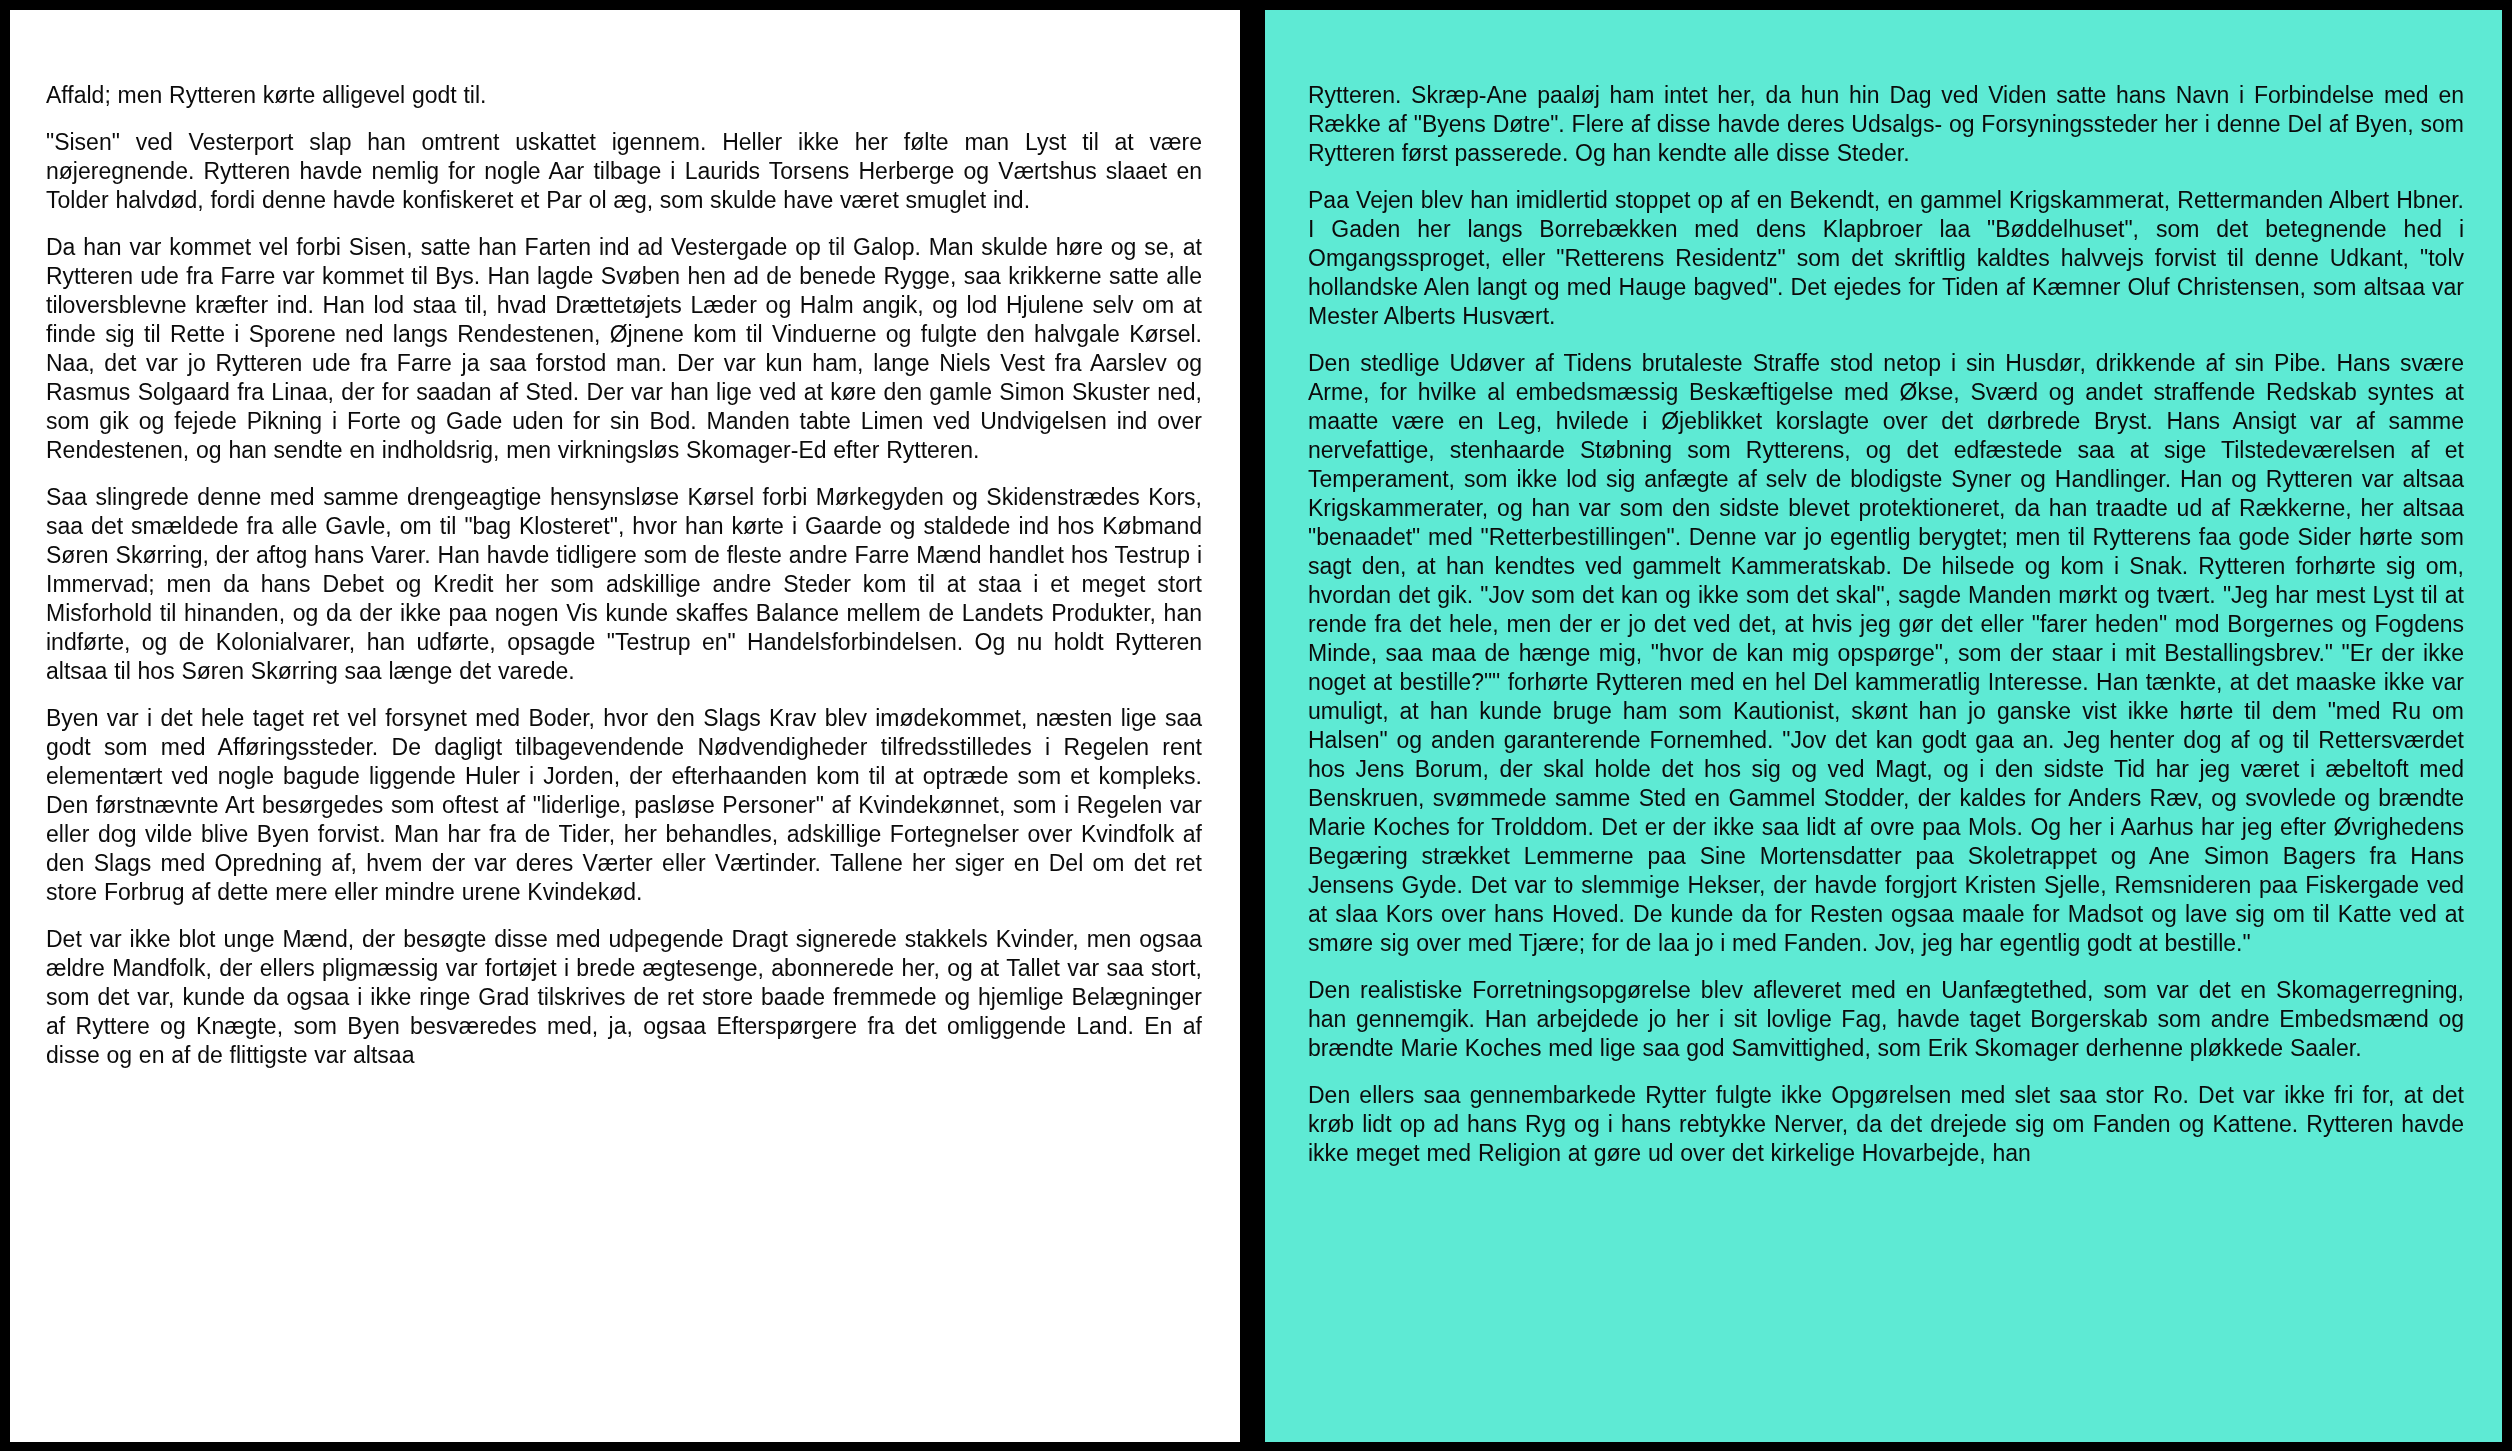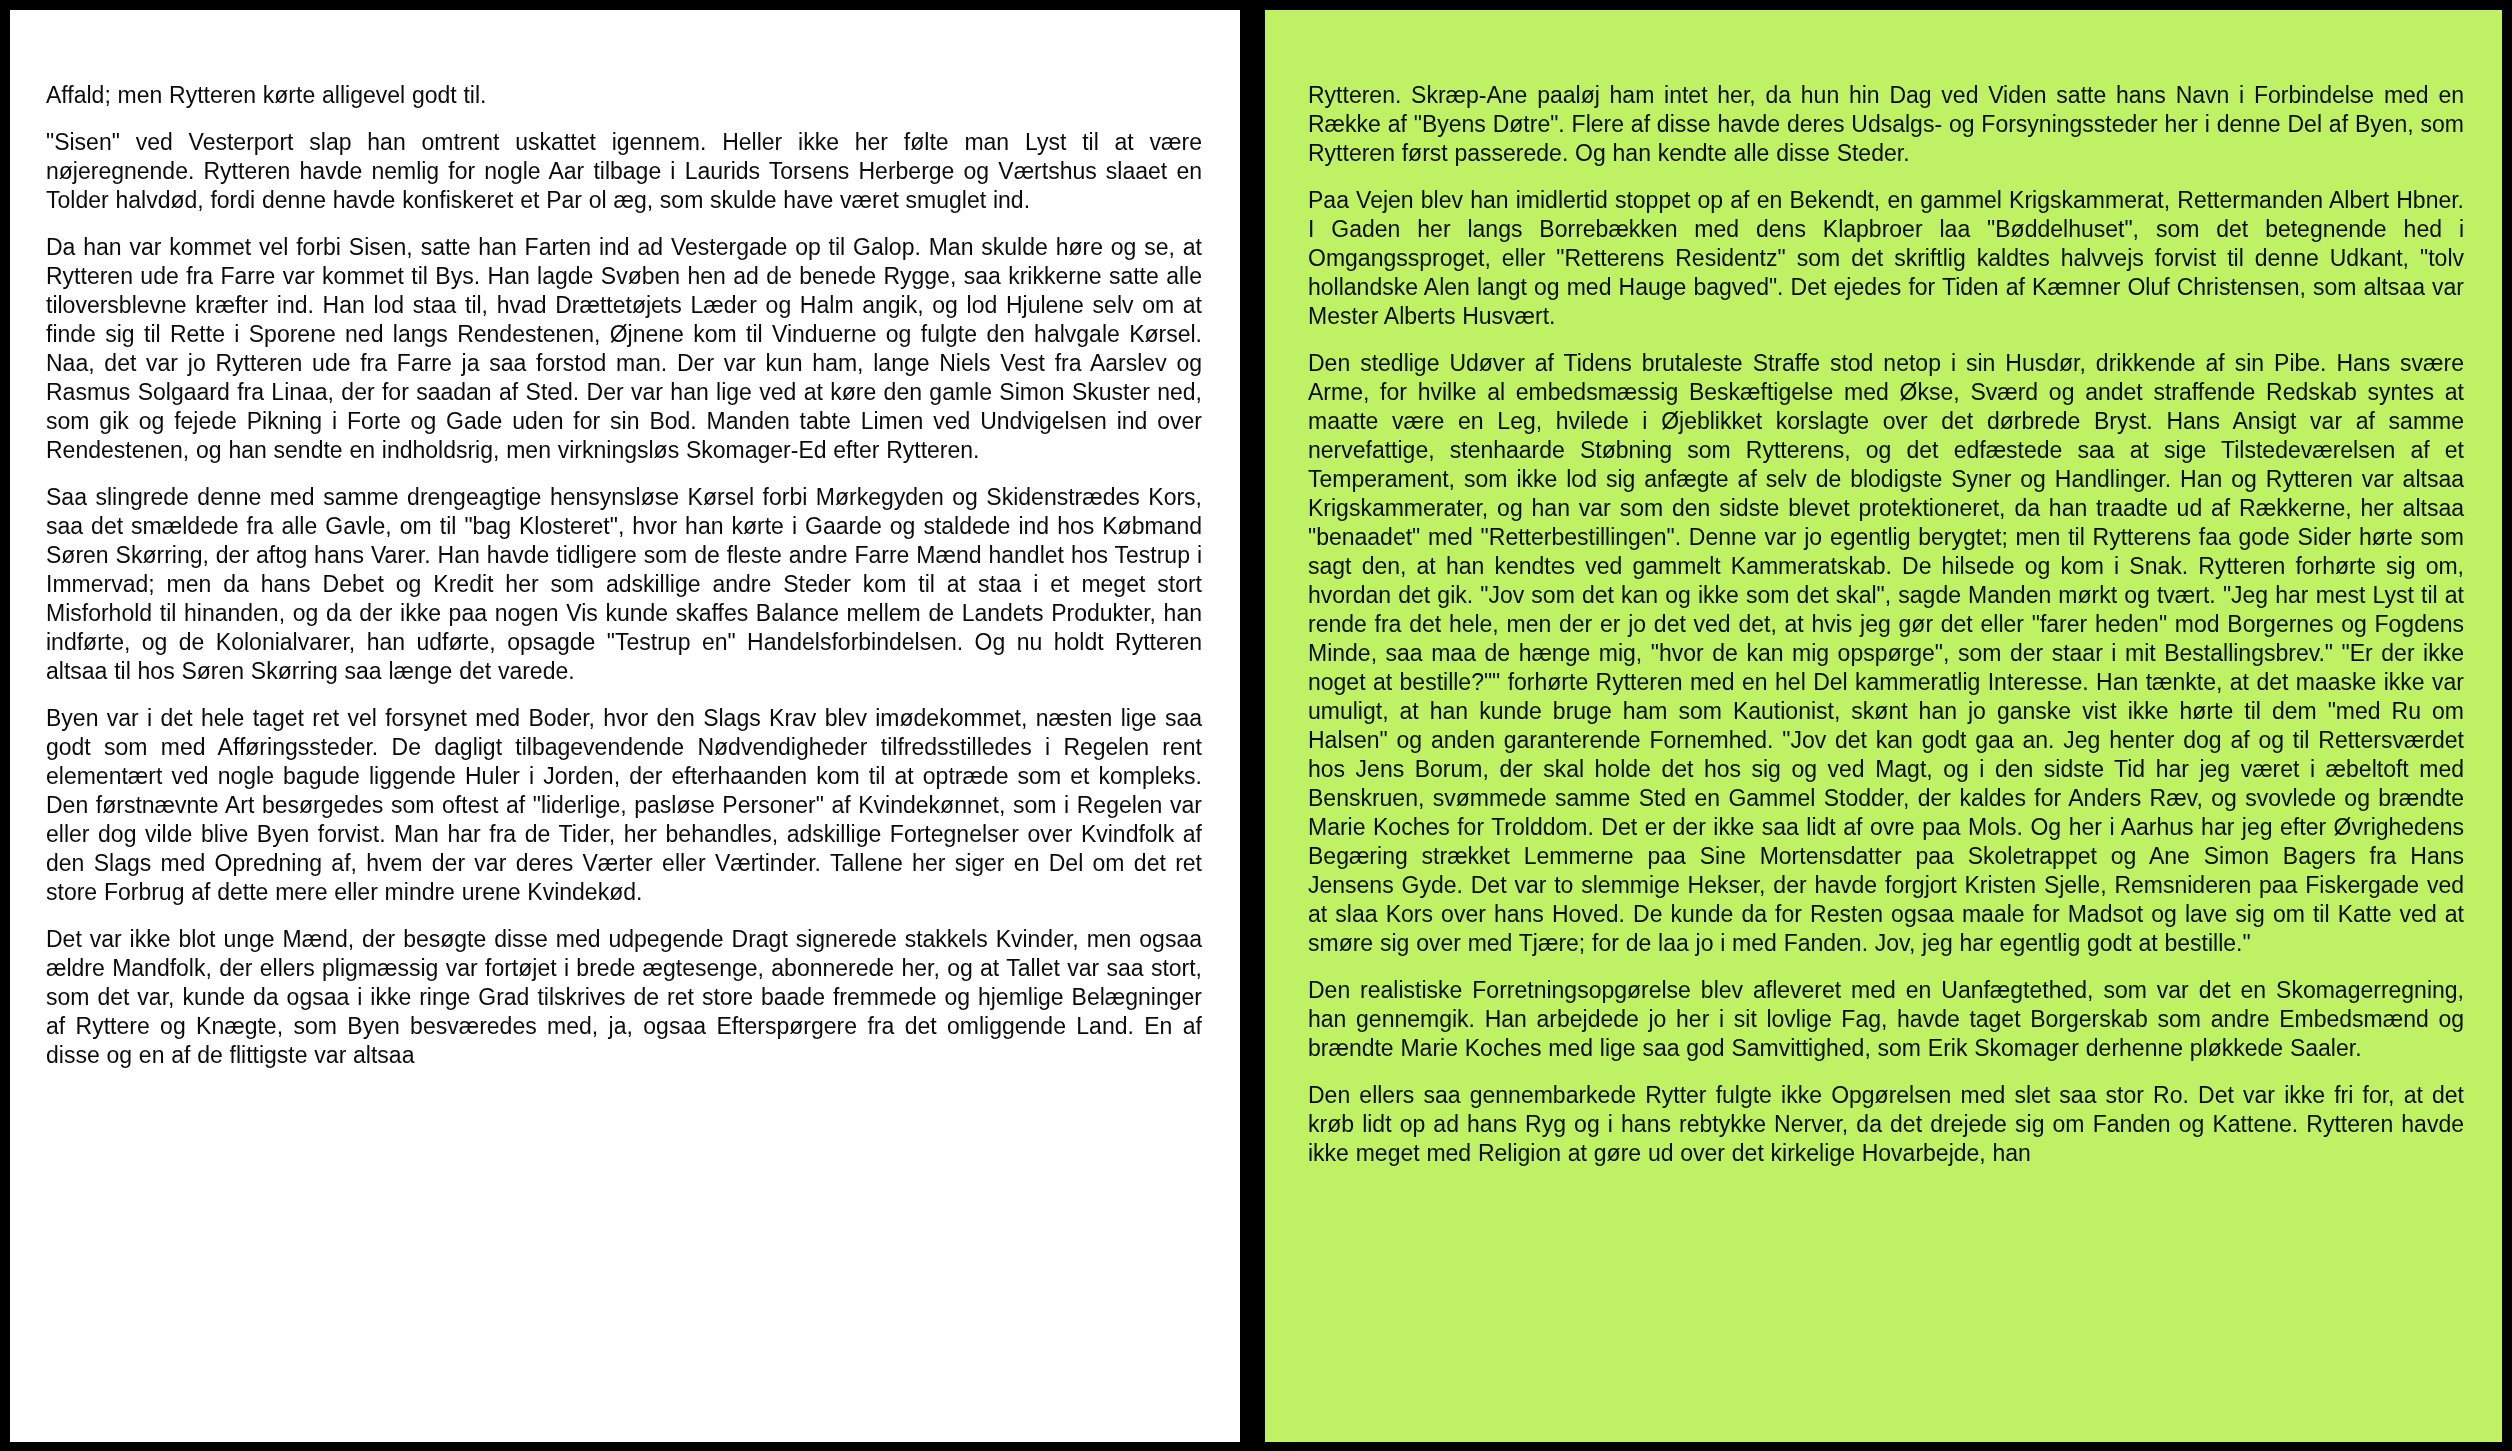--- a/index.html
+++ b/index.html
@@ -41,21 +41,21 @@
 
 <div class="spread">
   <div class="page" style="background: rgb(255, 255, 255); padding-left: 36px;">
       <p class="para" style="color: rgb(11, 11, 11);">Affald; men Rytteren kørte alligevel godt til.</p>
       <p class="para" style="color: rgb(11, 11, 11);">"Sisen" ved Vesterport slap han omtrent uskattet igennem. Heller ikke her følte man Lyst til at være nøjeregnende. Rytteren havde nemlig for nogle Aar tilbage i Laurids Torsens Herberge og Værtshus slaaet en Tolder halvdød, fordi denne havde konfiskeret et Par ol æg, som skulde have været smuglet ind.</p>
       <p class="para" style="color: rgb(11, 11, 11);">Da han var kommet vel forbi Sisen, satte han Farten ind ad Vestergade op til Galop. Man skulde høre og se, at Rytteren ude fra Farre var kommet til Bys. Han lagde Svøben hen ad de benede Rygge, saa krikkerne satte alle tiloversblevne kræfter ind. Han lod staa til, hvad Drættetøjets Læder og Halm angik, og lod Hjulene selv om at finde sig til Rette i Sporene ned langs Rendestenen, Øjnene kom til Vinduerne og fulgte den halvgale Kørsel. Naa, det var jo Rytteren ude fra Farre ja saa forstod man. Der var kun ham, lange Niels Vest fra Aarslev og Rasmus Solgaard fra Linaa, der for saadan af Sted. Der var han lige ved at køre den gamle Simon Skuster ned, som gik og fejede Pikning i Forte og Gade uden for sin Bod. Manden tabte Limen ved Undvigelsen ind over Rendestenen, og han sendte en indholdsrig, men virkningsløs Skomager-Ed efter Rytteren.</p>
       <p class="para" style="color: rgb(11, 11, 11);">Saa slingrede denne med samme drengeagtige hensynsløse Kørsel forbi Mørkegyden og Skidenstrædes Kors, saa det smældede fra alle Gavle, om til "bag Klosteret", hvor han kørte i Gaarde og staldede ind hos Købmand Søren Skørring, der aftog hans Varer. Han havde tidligere som de fleste andre Farre Mænd handlet hos Testrup i Immervad; men da hans Debet og Kredit her som adskillige andre Steder kom til at staa i et meget stort Misforhold til hinanden, og da der ikke paa nogen Vis kunde skaffes Balance mellem de Landets Produkter, han indførte, og de Kolonialvarer, han udførte, opsagde "Testrup en" Handelsforbindelsen. Og nu holdt Rytteren altsaa til hos Søren Skørring saa længe det varede.</p>
       <p class="para" style="color: rgb(11, 11, 11);">Byen var i det hele taget ret vel forsynet med Boder, hvor den Slags Krav blev imødekommet, næsten lige saa godt som med Afføringssteder. De dagligt tilbagevendende Nødvendigheder tilfredsstilledes i Regelen rent elementært ved nogle bagude liggende Huler i Jorden, der efterhaanden kom til at optræde som et kompleks. Den førstnævnte Art besørgedes som oftest af "liderlige, pasløse Personer" af Kvindekønnet, som i Regelen var eller dog vilde blive Byen forvist. Man har fra de Tider, her behandles, adskillige Fortegnelser over Kvindfolk af den Slags med Opredning af, hvem der var deres Værter eller Værtinder. Tallene her siger en Del om det ret store Forbrug af dette mere eller mindre urene Kvindekød.</p>
       <p class="para" style="color: rgb(11, 11, 11);">Det var ikke blot unge Mænd, der besøgte disse med udpegende Dragt signerede stakkels Kvinder, men ogsaa ældre Mandfolk, der ellers pligmæssig var fortøjet i brede ægtesenge, abonnerede her, og at Tallet var saa stort, som det var, kunde da ogsaa i ikke ringe Grad tilskrives de ret store baade fremmede og hjemlige Belægninger af Ryttere og Knægte, som Byen besværedes med, ja, ogsaa Efterspørgere fra det omliggende Land. En af disse og en af de flittigste var altsaa</p>
     </div>
-  <div class="page" style="background: #bef264;">
+  <div class="page" style="background: #5eead4;">
       <p class="para" style="color: rgb(11, 11, 11);">Rytteren. Skræp-Ane paaløj ham intet her, da hun hin Dag ved Viden satte hans Navn i Forbindelse med en Række af "Byens Døtre". Flere af disse havde deres Udsalgs- og Forsyningssteder her i denne Del af Byen, som Rytteren først passerede. Og han kendte alle disse Steder.</p>
       <p class="para" style="color: rgb(11, 11, 11);">Paa Vejen blev han imidlertid stoppet op af en Bekendt, en gammel Krigskammerat, Rettermanden Albert Hbner. I Gaden her langs Borrebækken med dens Klapbroer laa "Bøddelhuset", som det betegnende hed i Omgangssproget, eller "Retterens Residentz" som det skriftlig kaldtes halvvejs forvist til denne Udkant, "tolv hollandske Alen langt og med Hauge bagved". Det ejedes for Tiden af Kæmner Oluf Christensen, som altsaa var Mester Alberts Husvært.</p>
       <p class="para" style="color: rgb(11, 11, 11);">Den stedlige Udøver af Tidens brutaleste Straffe stod netop i sin Husdør, drikkende af sin Pibe. Hans svære Arme, for hvilke al embedsmæssig Beskæftigelse med Økse, Sværd og andet straffende Redskab syntes at maatte være en Leg, hvilede i Øjeblikket korslagte over det dørbrede Bryst. Hans Ansigt var af samme nervefattige, stenhaarde Støbning som Rytterens, og det edfæstede saa at sige Tilstedeværelsen af et Temperament, som ikke lod sig anfægte af selv de blodigste Syner og Handlinger. Han og Rytteren var altsaa Krigskammerater, og han var som den sidste blevet protektioneret, da han traadte ud af Rækkerne, her altsaa "benaadet" med "Retterbestillingen". Denne var jo egentlig berygtet; men til Rytterens faa gode Sider hørte som sagt den, at han kendtes ved gammelt Kammeratskab. De hilsede og kom i Snak. Rytteren forhørte sig om, hvordan det gik. "Jov som det kan og ikke som det skal", sagde Manden mørkt og tvært. "Jeg har mest Lyst til at rende fra det hele, men der er jo det ved det, at hvis jeg gør det eller "farer heden" mod Borgernes og Fogdens Minde, saa maa de hænge mig, "hvor de kan mig opspørge", som der staar i mit Bestallingsbrev." "Er der ikke noget at bestille?"" forhørte Rytteren med en hel Del kammeratlig Interesse. Han tænkte, at det maaske ikke var umuligt, at han kunde bruge ham som Kautionist, skønt han jo ganske vist ikke hørte til dem "med Ru om Halsen" og anden garanterende Fornemhed. "Jov det kan godt gaa an. Jeg henter dog af og til Rettersværdet hos Jens Borum, der skal holde det hos sig og ved Magt, og i den sidste Tid har jeg været i æbeltoft med Benskruen, svømmede samme Sted en Gammel Stodder, der kaldes for Anders Ræv, og svovlede og brændte Marie Koches for Trolddom. Det er der ikke saa lidt af ovre paa Mols. Og her i Aarhus har jeg efter Øvrighedens Begæring strækket Lemmerne paa Sine Mortensdatter paa Skoletrappet og Ane Simon Bagers fra Hans Jensens Gyde. Det var to slemmige Hekser, der havde forgjort Kristen Sjelle, Remsnideren paa Fiskergade ved at slaa Kors over hans Hoved. De kunde da for Resten ogsaa maale for Madsot og lave sig om til Katte ved at smøre sig over med Tjære; for de laa jo i med Fanden. Jov, jeg har egentlig godt at bestille."</p>
       <p class="para" style="color: rgb(11, 11, 11);">Den realistiske Forretningsopgørelse blev afleveret med en Uanfægtethed, som var det en Skomagerregning, han gennemgik. Han arbejdede jo her i sit lovlige Fag, havde taget Borgerskab som andre Embedsmænd og brændte Marie Koches med lige saa god Samvittighed, som Erik Skomager derhenne pløkkede Saaler.</p>
       <p class="para" style="color: rgb(11, 11, 11);">Den ellers saa gennembarkede Rytter fulgte ikke Opgørelsen med slet saa stor Ro. Det var ikke fri for, at det krøb lidt op ad hans Ryg og i hans rebtykke Nerver, da det drejede sig om Fanden og Kattene. Rytteren havde ikke meget med Religion at gøre ud over det kirkelige Hovarbejde, han</p>
     </div>
 </div>
 
 
 </body></html>

